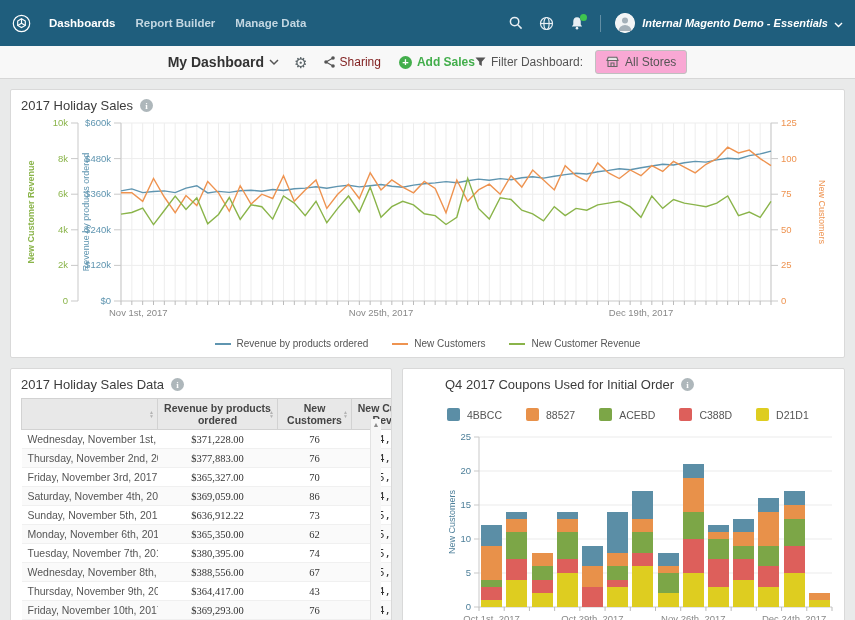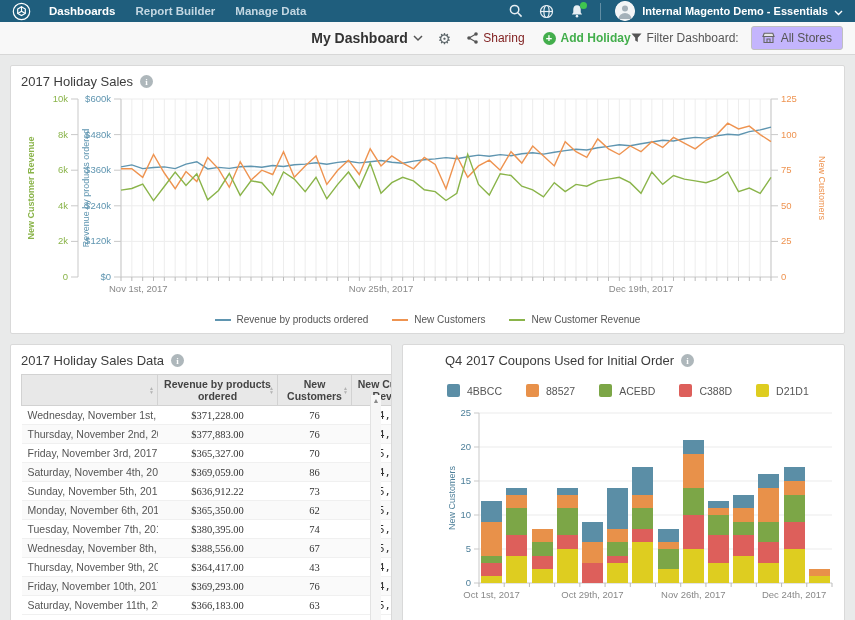--- a/index.html
+++ b/index.html
@@ -1,50 +1,50 @@
 <!DOCTYPE html>
 <html><head>
 <meta charset="utf-8">
 <style>
   * { box-sizing: border-box; margin: 0; padding: 0; }
   html,body { width: 855px; height: 620px; overflow: hidden; }
   body { font-family: "Liberation Sans", sans-serif; background: #e9eaea; }
 
   
-  .navbar { height: 22px; background: #1f5e7d; display: flex; align-items: center;
+  .navbar { height: 46px; background: #1f5e7d; display: flex; align-items: center;
             justify-content: space-between; padding: 0 12px; }
   .nav-left, .nav-right { display: flex; align-items: center; }
   .logo { margin-right: 18px; display: flex; align-items: center; }
   .nav-item { color: #c3d7e2; font-size: 11.5px; font-weight: bold; margin-right: 20px; cursor: pointer; }
   .nav-item.active { color: #ffffff; }
   .nav-icon { margin-left: 16px; display: flex; align-items: center; position: relative; cursor: pointer; }
   .nav-divider { width: 1px; height: 17px; background: rgba(255,255,255,.3); margin: 0 14px 0 16px; }
   .badge-dot { position: absolute; top: -2px; right: -3px; width: 7px; height: 7px;
                border-radius: 50%; background: #3fc54f; }
   .avatar { width: 20px; height: 20px; border-radius: 50%; background: #eef1f3; display: flex;
             align-items: center; justify-content: center; margin-right: 7px; overflow: hidden; }
-  .account-name { color: #ffffff; font-size: 11px; font-weight: bold; margin-right: 6px; }
+  .account-name { color: #ffffff; font-size: 11px; font-weight: bold; margin-right: 6px; font-style: italic; }
 
   
   .toolbar { height: 33px; background: #f8f8f8; border-bottom: 1px solid #d7d7d7;
-             display: flex; align-items: center; justify-content: flex-end; padding: 0 12px; }
+             display: flex; align-items: center; justify-content: center; padding: 0 12px; }
   .tb-left, .tb-right { display: flex; align-items: center; }
   .dash-title { font-size: 14px; font-weight: bold; color: #333; margin-right: 5px; cursor: pointer;
                 display: flex; align-items: center; }
   .dash-title svg { margin-left: 5px; }
   .gear { color: #5a6468; font-size: 15px; margin: 0 16px 0 10px; cursor: pointer; line-height: 1; }
   .tb-link { display: flex; align-items: center; font-size: 12px; color: #7f1d1d; margin-right: 18px; cursor: pointer; }
   .tb-link svg { margin-right: 5px; }
   .add-report { display: flex; align-items: center; font-size: 12px; font-weight: bold; color: #43ae4c; cursor: pointer; }
   .plus-circle { width: 13px; height: 13px; border-radius: 50%; background: #43ae4c; color: #fff;
                  font-size: 11px; font-weight: bold; display: flex; align-items: center; justify-content: center;
                  margin-right: 5px; line-height: 1; }
   .filter-label { font-size: 12px; color: #555; display: flex; align-items: center; margin-right: 12px; }
   .filter-label svg { margin-right: 5px; }
-  .store-btn { display: flex; align-items: center; font-size: 12px; color: #555; background: #c4b5fd;
+  .store-btn { display: flex; align-items: center; font-size: 12px; color: #555; background: #f9a8d4;
                border: 1px solid #c0c0c0; border-radius: 3px; padding: 4px 10px; cursor: pointer; }
   .store-btn svg { margin-right: 6px; }
 
   
   .content { padding: 10px; }
   .panel { background: #fff; border: 1px solid #d9d9d9; border-radius: 2px; padding: 8px 10px; }
   .panel-title-row { display: flex; align-items: center; margin-bottom: 2px; }
   .panel-title { font-size: 13px; font-weight: normal; color: #3c3c3c; }
   .info-icon { width: 13px; height: 13px; border-radius: 50%; background: #aeb7bb; color: #fff;
                font-size: 9px; font-weight: bold; font-family: "Liberation Serif", serif;
@@ -150,21 +150,21 @@
       <svg width="11" height="12" viewBox="0 0 11 12" fill="#555">
         <circle cx="9" cy="2" r="1.8"></circle>
           <circle cx="2" cy="6" r="1.8"></circle>
           <circle cx="9" cy="10" r="1.8"></circle>
         <path d="M2 6 L9 2 M2 6 L9 10" stroke="#555" stroke-width="1.1" fill="none"></path>
       </svg>
       <span>Sharing</span>
     </span>
     <span class="add-report">
       <span class="plus-circle">+</span>
-      <span>Add Holiday</span>
+      <span>Add Sales</span>
     </span>
   </div>
   <div class="tb-right">
     <span class="filter-label">
       <svg width="11" height="10" viewBox="0 0 11 10" fill="#555">
         <path d="M0.5 0.5 L10.5 0.5 L6.8 4.8 L6.8 9 L4.2 7.6 L4.2 4.8 Z"></path>
       </svg>
       <span>Filter Dashboard:</span>
     </span>
     <span class="store-btn">

